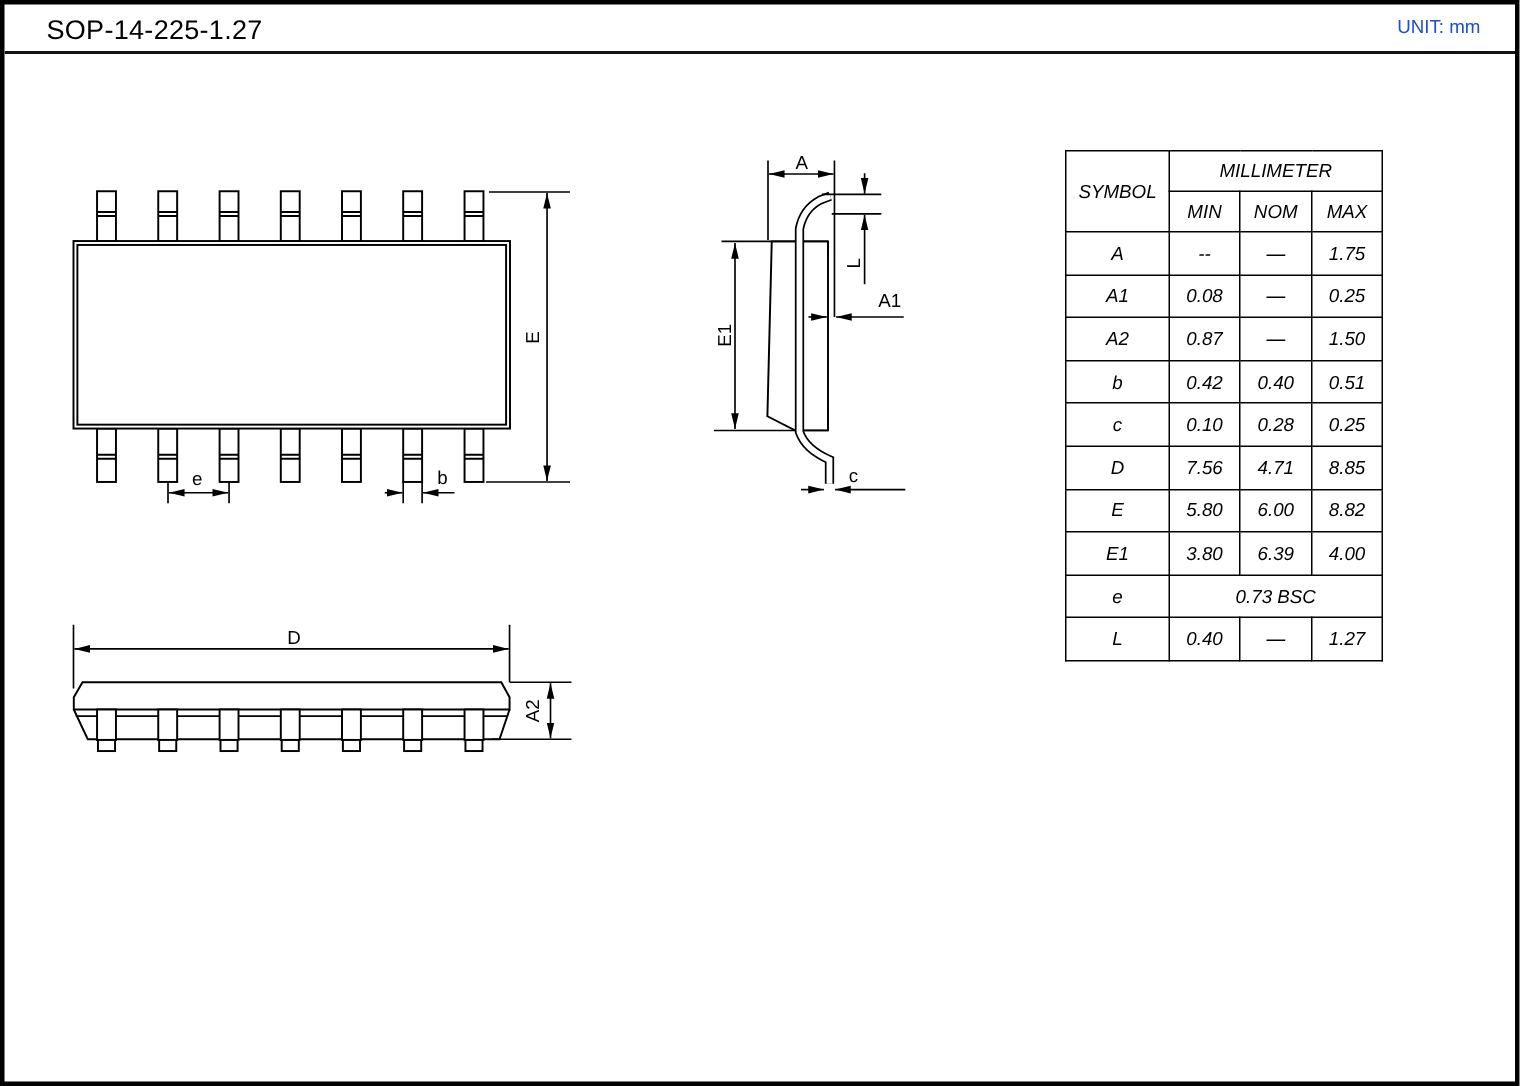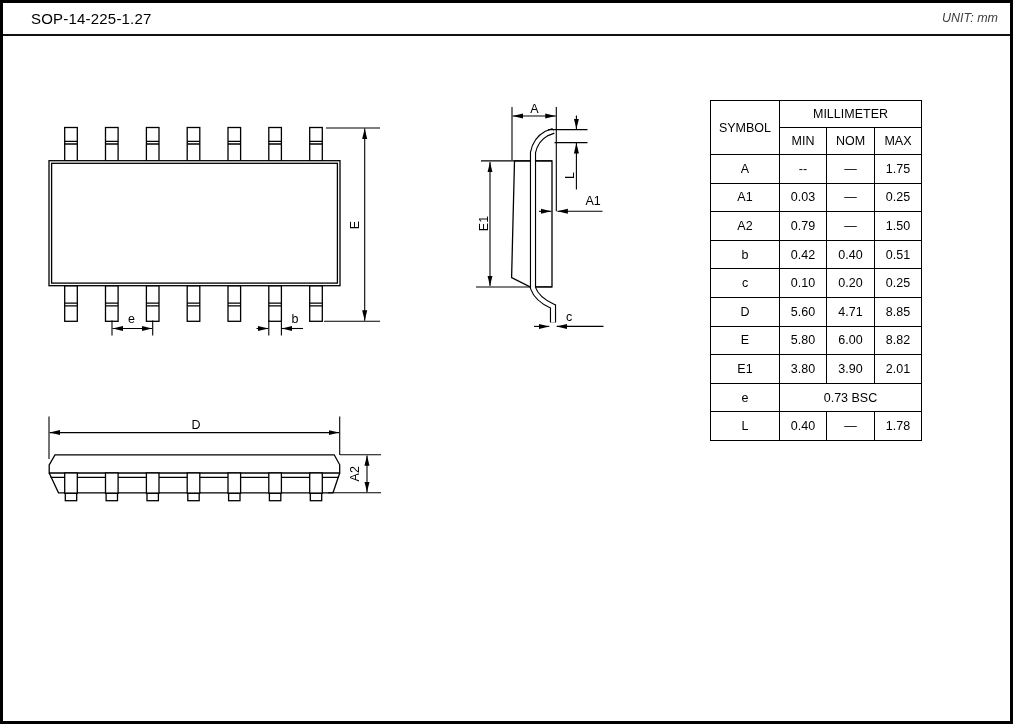--- a/index.html
+++ b/index.html
@@ -1,29 +1,29 @@
 <!DOCTYPE html>
 <html><head>
 <meta charset="utf-8">
 <style>
   html,body{margin:0;padding:0;background:#888;}
   #page{position:relative;width:1013px;height:724px;background:#fff;box-sizing:border-box;
         border:3px solid #000;font-family:"Liberation Sans",sans-serif;overflow:hidden;}
   #titlebar{position:absolute;left:0;top:0;width:100%;height:31px;border-bottom:2px solid #111;}
-  #title{position:absolute;left:28px;top:7px;font-size:15px;color:#000;letter-spacing:0.2px;}
-  #unit{position:absolute;right:12px;top:8px;font-size:12.5px;color:#404040;font-style:italic;}
+  #title{position:absolute;left:28px;top:7px;font-size:18px;color:#000;letter-spacing:0.2px;}
+  #unit{position:absolute;right:23px;top:8px;font-size:12.5px;color:#1d4ed8;}
   svg{position:absolute;left:0;top:0;}
   .ln{stroke:#000;stroke-width:1.3;fill:none;}
   .dim{stroke:#000;stroke-width:1.1;fill:none;}
   .w{fill:#ffffff;stroke:#000;stroke-width:1.3;}
   .bw{fill:#ffffff;stroke:#000;stroke-width:1.3;}
   text{font-family:"Liberation Sans",sans-serif;font-size:12.5px;fill:#000;}
   table#dimtable{position:absolute;left:707px;top:97px;border-collapse:collapse;table-layout:fixed;}
   #dimtable td{border:1px solid #000;text-align:center;vertical-align:middle;
-               font-size:12.5px;color:#000;padding:0;height:27.6px;}
+               font-size:12.5px;color:#000;padding:0;height:27.6px;font-style:italic;}
   #dimtable tr.hdr td{height:26px;}
 </style>
 </head>
 <body>
 
 <div id="page">
 
   <div id="titlebar">
     <span id="title">SOP-14-225-1.27</span>
     <span id="unit">UNIT: mm</span>
@@ -194,66 +194,66 @@
       <td>MAX</td>
     </tr>
     <tr>
       <td>A</td>
           <td>--</td>
       <td>—</td>
           <td>1.75</td>
     </tr>
     <tr>
       <td>A1</td>
-          <td>0.03</td>
+          <td>0.08</td>
       <td>—</td>
           <td>0.25</td>
     </tr>
     <tr>
       <td>A2</td>
-          <td>0.79</td>
+          <td>0.87</td>
       <td>—</td>
           <td>1.50</td>
     </tr>
     <tr>
       <td>b</td>
           <td>0.42</td>
       <td>0.40</td>
           <td>0.51</td>
     </tr>
     <tr>
       <td>c</td>
           <td>0.10</td>
-      <td>0.20</td>
+      <td>0.28</td>
           <td>0.25</td>
     </tr>
     <tr>
       <td>D</td>
-          <td>5.60</td>
+          <td>7.56</td>
       <td>4.71</td>
           <td>8.85</td>
     </tr>
     <tr>
       <td>E</td>
           <td>5.80</td>
       <td>6.00</td>
           <td>8.82</td>
     </tr>
     <tr>
       <td>E1</td>
           <td>3.80</td>
-      <td>3.90</td>
-          <td>2.01</td>
+      <td>6.39</td>
+          <td>4.00</td>
     </tr>
     <tr>
       <td>e</td>
       <td colspan="3">0.73 BSC</td>
     </tr>
     <tr>
       <td>L</td>
           <td>0.40</td>
       <td>—</td>
-          <td>1.78</td>
+          <td>1.27</td>
     </tr>
   </tbody>
     </table>
 
 </div>
 
 </body></html>

